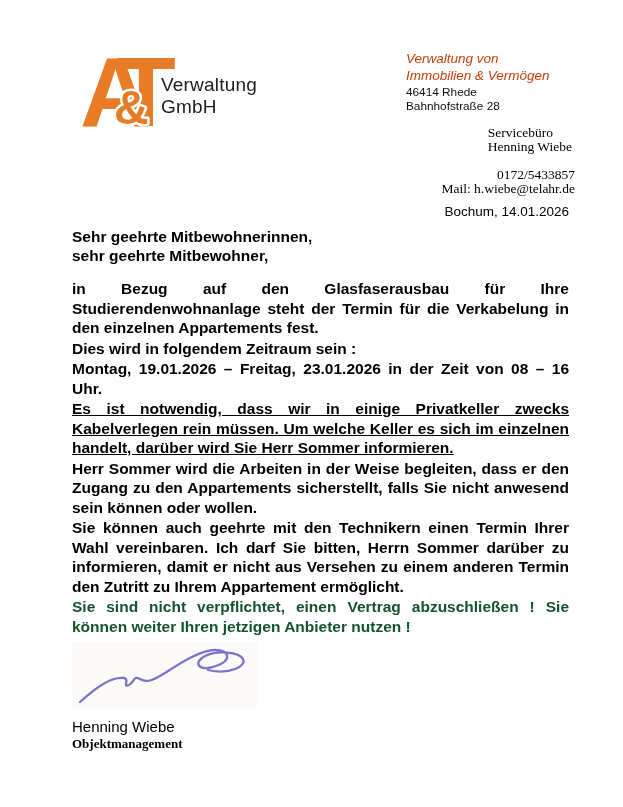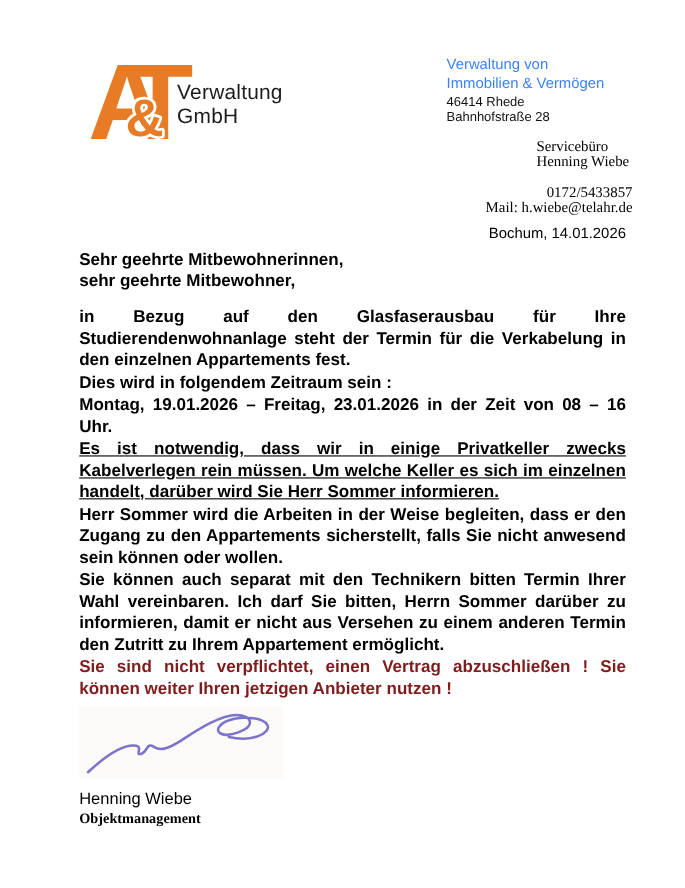--- a/index.html
+++ b/index.html
@@ -13,36 +13,36 @@
     overflow: hidden;
   }
   
   .logo-svg { position:absolute; left:84px; top:46px; overflow:visible; }
   .logo-big { font-family:"Liberation Sans",sans-serif; font-weight:bold; fill:#E87C26; }
   .logo-amp { font-family:"Liberation Sans",sans-serif; font-weight:bold; fill:#E87C26;
               stroke:#ffffff; stroke-width:5px; paint-order:stroke; stroke-linejoin:round; }
   .logo-text { position:absolute; left:161px; top:74px; font-size:19px; line-height:21.5px;
                color:#1c1c1c; letter-spacing:0.2px; }
   
-  .mgmt  { position:absolute; left:406px; top:51px; font-size:13.5px; line-height:16.5px; color:#3b82f6; }
+  .mgmt  { position:absolute; left:406px; top:51px; font-size:13.5px; line-height:16.5px; color:#c2410c;font-style:italic; }
   .addr  { position:absolute; left:406px; top:86px; font-size:11.8px; line-height:13.5px; color:#101010; }
   .office{ position:absolute; right:51px; top:126px; 
            font-family:"Liberation Serif", serif; font-size:13.5px; line-height:14px; }
   .phone { position:absolute; right:48px; top:168px; text-align:right;
            font-family:"Liberation Serif", serif; font-size:13.5px; line-height:13.5px; }
   .dateline { position:absolute; right:54px; top:204px; font-size:13.5px;margin-left:23px; }
   
   .content { position:absolute; left:72px; top:227px; width:497px;
              font-size:15.5px; font-weight:bold; }
   .content p { margin:0; }
   .subject   { text-decoration:underline; line-height:19px; margin:0 0 18px 0 !important; }
   .salutation{ line-height:19px; margin:0 0 14px 0 !important; }
   .bodyp     { line-height:19.5px; text-align:justify; margin:0 0 1px 0 !important; }
   .underlined{ text-decoration:underline; }
-  .redp      { color:#7f1d1d; }
+  .redp      { color:#14532d; }
   .closing   { font-weight:normal; line-height:19px; margin:2px 0 0 0 !important; }
   
   .sig-wrap { margin-top:6px; width:185px; height:66px; background:#fbfaf8; }
   .sig-path { fill:none; stroke-width:2.3px; stroke-linecap:round; stroke-linejoin:round; }
   
   .signer-name { font-weight:normal; font-size:15px; line-height:18px; margin-top:10px; }
   .signer-sub  { font-family:"Liberation Serif", serif; font-size:13px; line-height:15.5px; }
 </style>
 </head>
 <body>
@@ -80,21 +80,21 @@
   <div class="content">
 
     <p class="salutation"><span>Sehr geehrte Mitbewohnerinnen,</span><br>
       <span>sehr geehrte Mitbewohner,</span></p>
 
     <p class="bodyp">in Bezug auf den Glasfaserausbau für Ihre Studierendenwohnanlage steht der Termin für die Verkabelung in den einzelnen Appartements fest.</p>
     <p class="bodyp">Dies wird in folgendem Zeitraum sein :</p>
     <p class="bodyp">Montag, 19.01.2026 – Freitag, 23.01.2026 in der Zeit von 08 – 16 Uhr.</p>
     <p class="bodyp underlined">Es ist notwendig, dass wir in einige Privatkeller zwecks Kabelverlegen rein müssen. Um welche Keller es sich im einzelnen handelt, darüber wird Sie Herr Sommer informieren.</p>
     <p class="bodyp">Herr Sommer wird die Arbeiten in der Weise begleiten, dass er den Zugang zu den Appartements sicherstellt, falls Sie nicht anwesend sein können oder wollen.</p>
-    <p class="bodyp">Sie können auch separat mit den Technikern bitten Termin Ihrer Wahl vereinbaren. Ich darf Sie bitten, Herrn Sommer darüber zu informieren, damit er nicht aus Versehen zu einem anderen Termin den Zutritt zu Ihrem Appartement ermöglicht.</p>
+    <p class="bodyp">Sie können auch geehrte mit den Technikern einen Termin Ihrer Wahl vereinbaren. Ich darf Sie bitten, Herrn Sommer darüber zu informieren, damit er nicht aus Versehen zu einem anderen Termin den Zutritt zu Ihrem Appartement ermöglicht.</p>
     <p class="bodyp redp">Sie sind nicht verpflichtet, einen Vertrag abzuschließen ! Sie können weiter Ihren jetzigen Anbieter nutzen !</p>
 
 
     <div class="sig-wrap">
       <svg width="185" height="66" viewBox="0 0 185 66">
         <path class="sig-path" d="M 8 60
                  C 22 47, 40 34, 52 36
                  C 58 37, 50 46, 57 43
                  C 63 40, 61 33, 68 37
                  C 74 41, 80 39, 93 31

